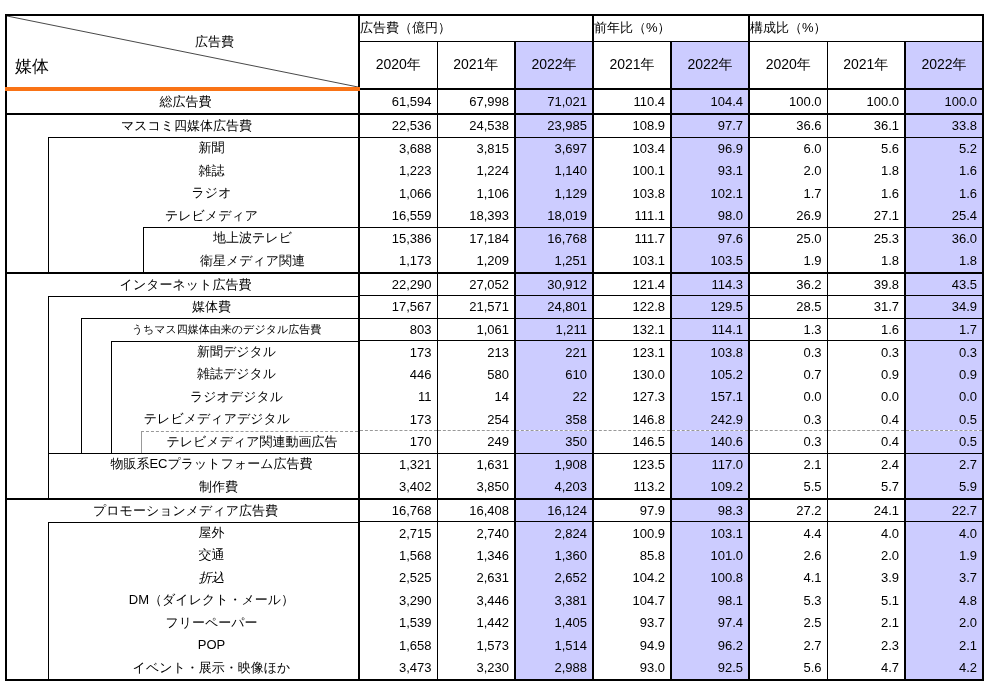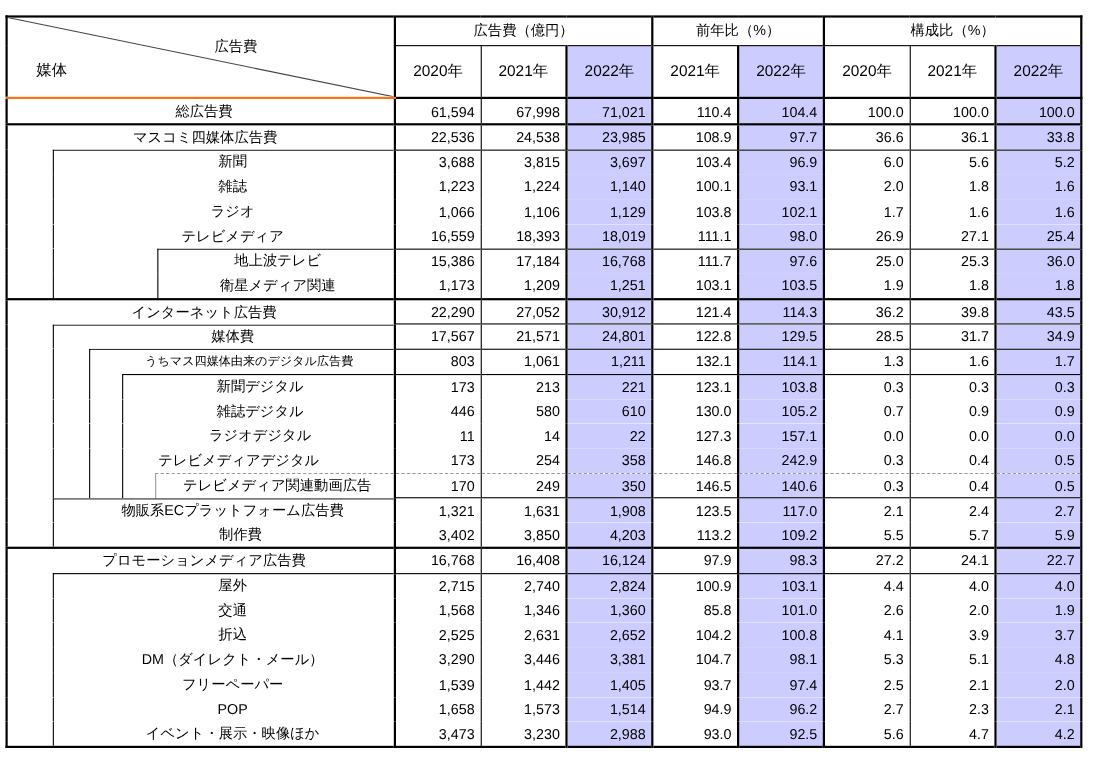--- a/index.html
+++ b/index.html
@@ -4,25 +4,25 @@
 <style>
   html,body{margin:0;padding:0;background:#fff;color:#000;
     font-family:"Liberation Sans","DejaVu Sans",sans-serif;}
   .stage{position:relative;width:1000px;height:688px;background:#fff;overflow:hidden;}
   .wrap{position:absolute;left:5px;top:14px;}
   table{border-collapse:collapse;table-layout:fixed;width:978px;border:2px solid #000;background:#fff;}
   col.label{width:353px;} col.c{width:78px;}
   td{padding:0;overflow:hidden;white-space:nowrap;font-weight:normal;}
   tr.groups{height:26px;} tr.years{height:48px;}
   tbody tr{height:22.5px;}
-  .corner{position:relative;border-right:2px solid #000;border-bottom:2px solid #f97316;}
+  .corner{position:relative;border-right:2px solid #000;border-bottom:4px solid #f97316;}
   .corner svg{position:absolute;left:0;top:0;width:100%;height:100%;display:block;}
   .corner .top-lab{position:absolute;left:188px;top:17px;font-size:13px;}
-  .corner .bot-lab{position:absolute;left:26px;top:39px;font-size:14px;font-family:Liberation Mono, monospace;}
-  .group-cell{font-size:13px;text-align:center;border-left:2px solid #000;border-bottom:1px solid #000;}
+  .corner .bot-lab{position:absolute;left:8px;top:39px;font-size:17px;font-family:Liberation Mono, monospace;}
+  .group-cell{font-size:13px;text-align:left;border-left:2px solid #000;border-bottom:1px solid #000;}
   .year-cell{font-size:14px;text-align:center;border-left:1px solid #000;border-bottom:2px solid #000;}
   .year-cell.hl{background:#ccccff;border-left:2px solid #000;border-right:2px solid #000;}
   .lbl{position:relative;font-size:13px;line-height:22px;text-align:center;}
   .lbl .lt{display:inline-block;}
   .lbl .sm{font-size:11px;}
   .g{position:absolute;top:0;bottom:0;width:0;border-left:1px solid #000;}
   .g.gg{border-left-color:#999;}
   .pt{position:absolute;top:0;right:0;height:0;border-top:1px solid #000;}
   .pt.dash{border-top:1px dashed #999;}
   .v{font-size:13px;text-align:right;padding-right:5px;border-left:1px solid #000;}
@@ -299,21 +299,21 @@
             <td class="v first">1,568</td>
             <td class="v">1,346</td>
             <td class="v hl">1,360</td>
             <td class="v">85.8</td>
             <td class="v hl">101.0</td>
             <td class="v">2.6</td>
             <td class="v">2.0</td>
             <td class="v hl">1.9</td>
           </tr>
           <tr>
-            <td class="lbl"><div class="g" style="left: 41px;"></div><span class="lt" style="padding-left: 58px;">折込</span></td>
+            <td class="lbl"><div class="g" style="left: 41px;"></div><span class="lt" style="padding-left: 58px; font-style: italic;">折込</span></td>
             <td class="v first">2,525</td>
             <td class="v">2,631</td>
             <td class="v hl">2,652</td>
             <td class="v">104.2</td>
             <td class="v hl">100.8</td>
             <td class="v">4.1</td>
             <td class="v">3.9</td>
             <td class="v hl">3.7</td>
           </tr>
           <tr>

